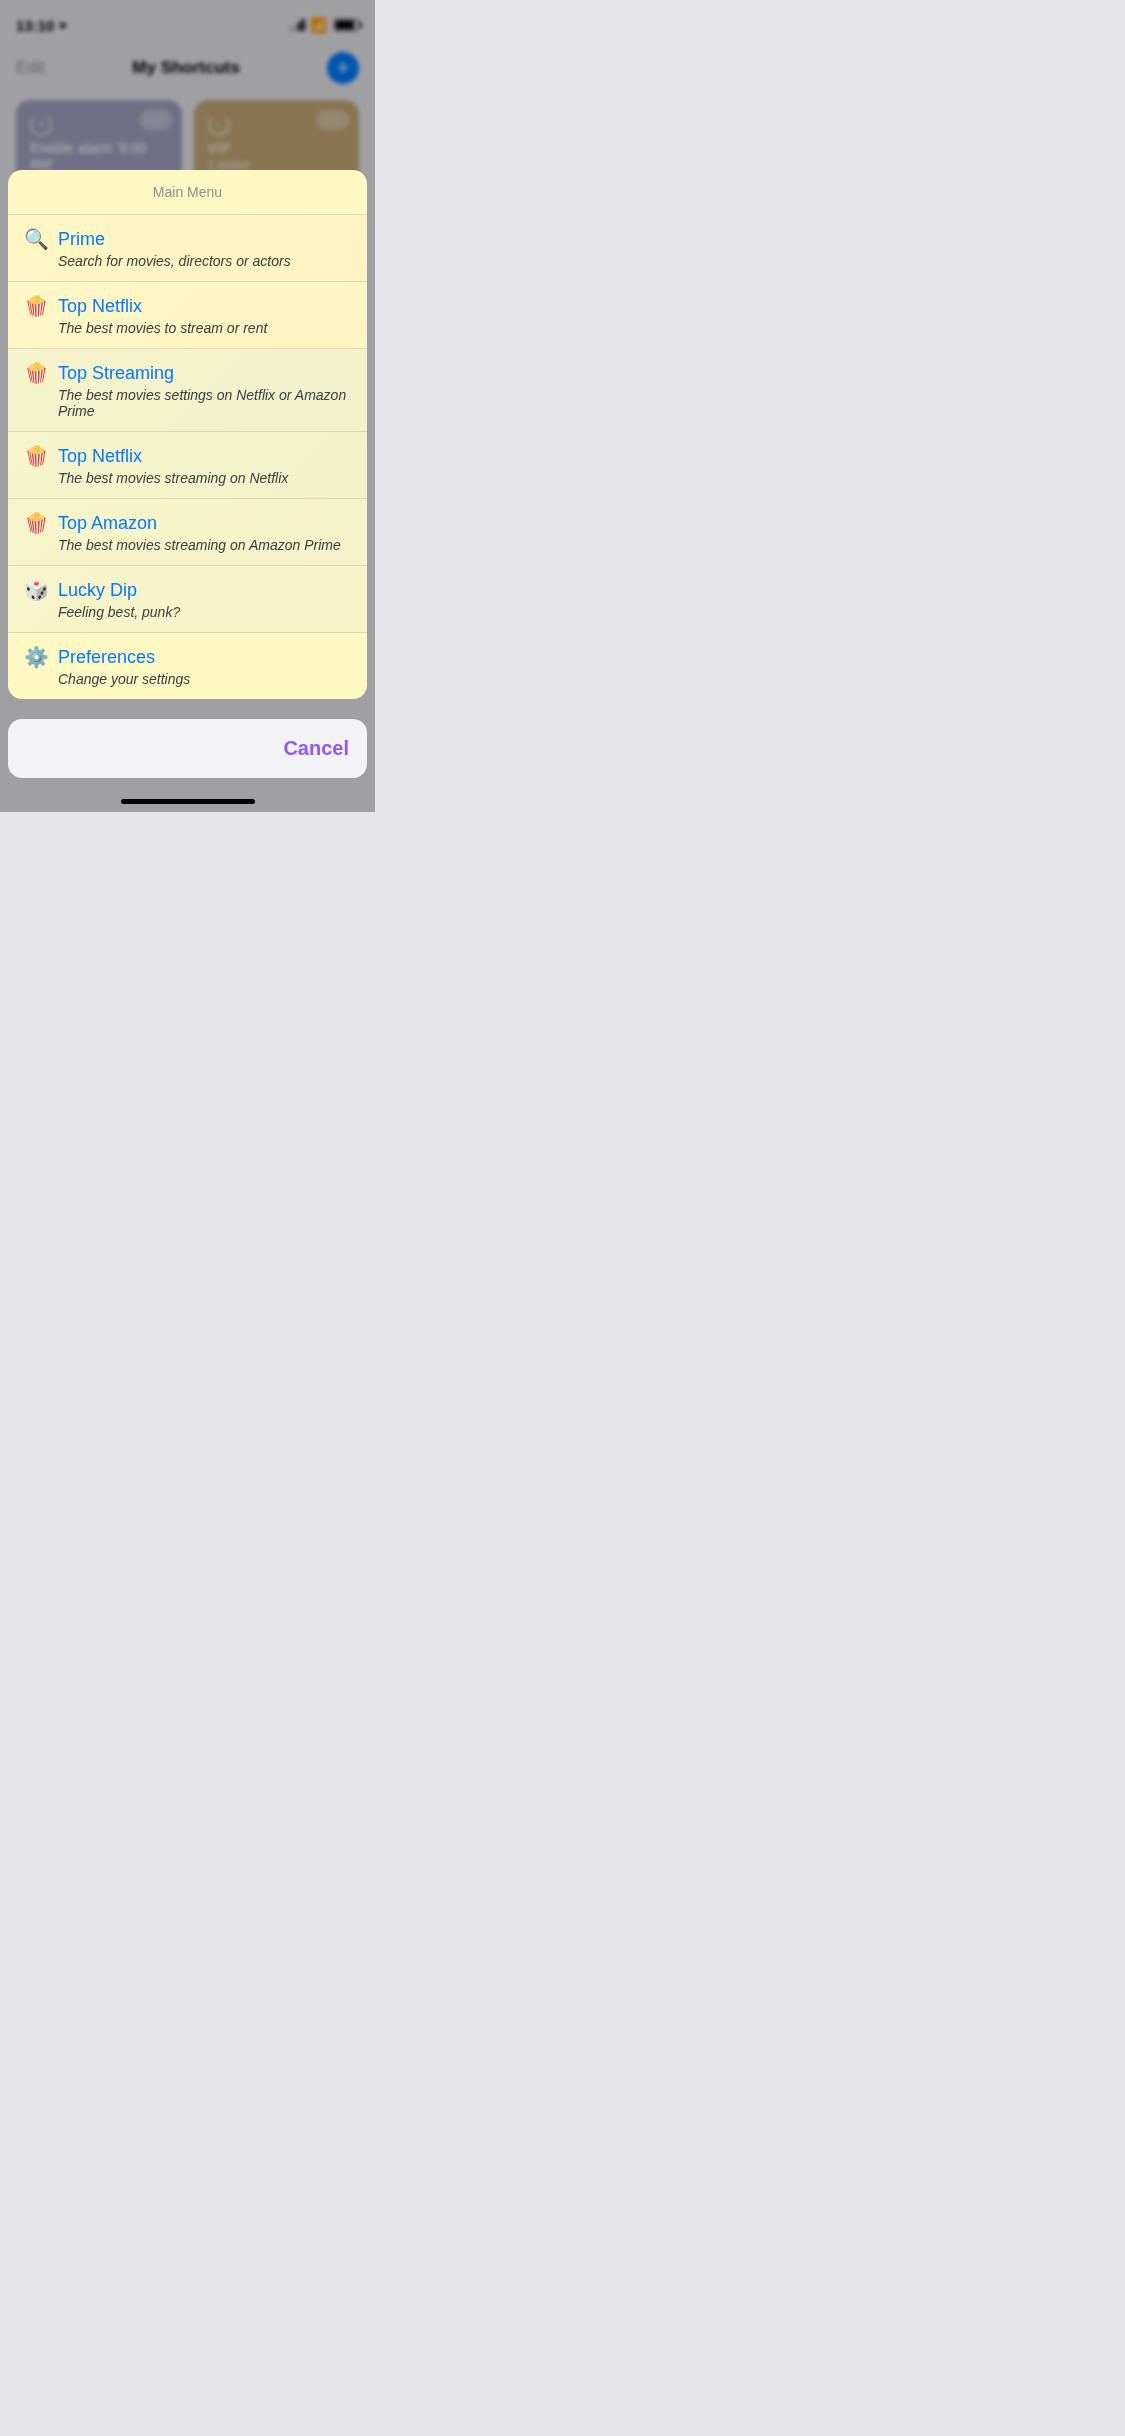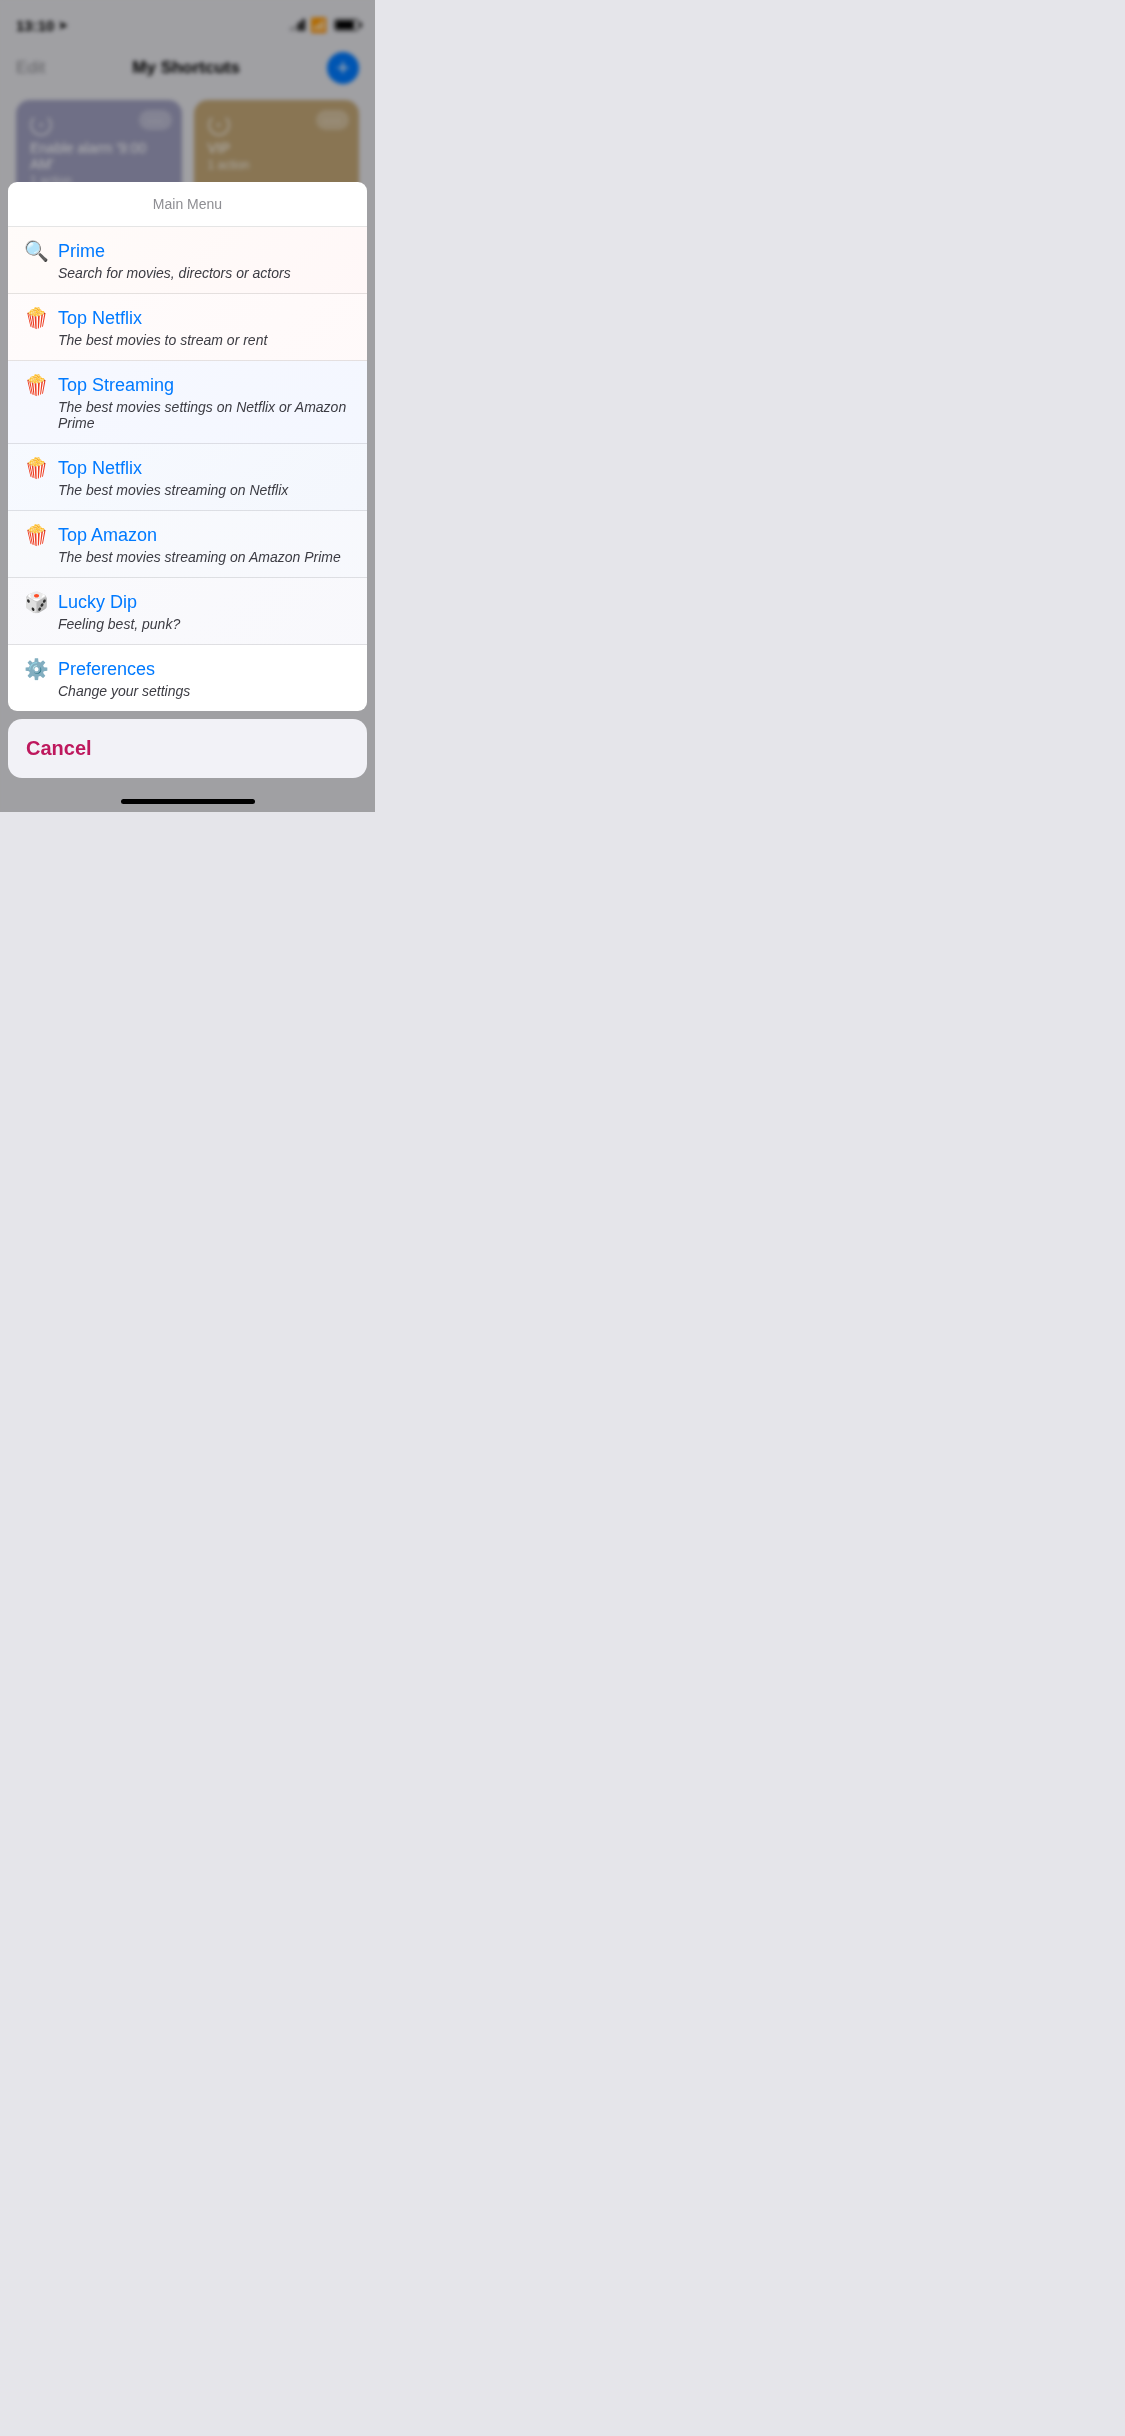--- a/index.html
+++ b/index.html
@@ -195,24 +195,24 @@
     
     .bottom-sheet {
       position: absolute;
       bottom: 0;
       left: 0;
       right: 0;
       padding: 8px 8px 34px;
     }
 
     .main-menu-card {
-      background: #ffffff;
-      border-radius: 9px;
+      background: #fef9c3;
+      border-radius: 14px;
       overflow: hidden;
-      margin-bottom: 8px;
+      margin-bottom: 20px;
     }
 
     .menu-header {
       padding: 14px 16px;
       text-align: center;
       color: #8e8e93;
       font-size: 14px;
       border-bottom: 0.5px solid rgba(0,0,0,0.1);
     }
 
@@ -261,22 +261,22 @@
     .menu-item:nth-child(3) { background: linear-gradient(135deg, rgba(255,220,220,0.1) 0%, rgba(255,200,200,0.1) 100%); }
     .menu-item:nth-child(4) { background: linear-gradient(135deg, rgba(200,210,255,0.15) 0%, rgba(180,200,255,0.15) 100%); }
     .menu-item:nth-child(5) { background: linear-gradient(135deg, rgba(200,220,255,0.15) 0%, rgba(180,200,240,0.15) 100%); }
     .menu-item:nth-child(6) { background: linear-gradient(135deg, rgba(210,220,240,0.15) 0%, rgba(200,210,240,0.15) 100%); }
     .menu-item:nth-child(7) { background: linear-gradient(135deg, rgba(220,220,240,0.15) 0%, rgba(210,210,235,0.15) 100%); }
 
     .cancel-btn {
       background: #f2f2f7;
       border-radius: 14px;
       padding: 18px;
-      text-align: left;
-      color: #be185d;
+      text-align: right;
+      color: #8b5cf6;
       font-size: 20px;
       font-weight: 600;
       cursor: pointer;
     }
 
     
     .home-indicator {
       position: absolute;
       bottom: 8px;
       left: 50%;

